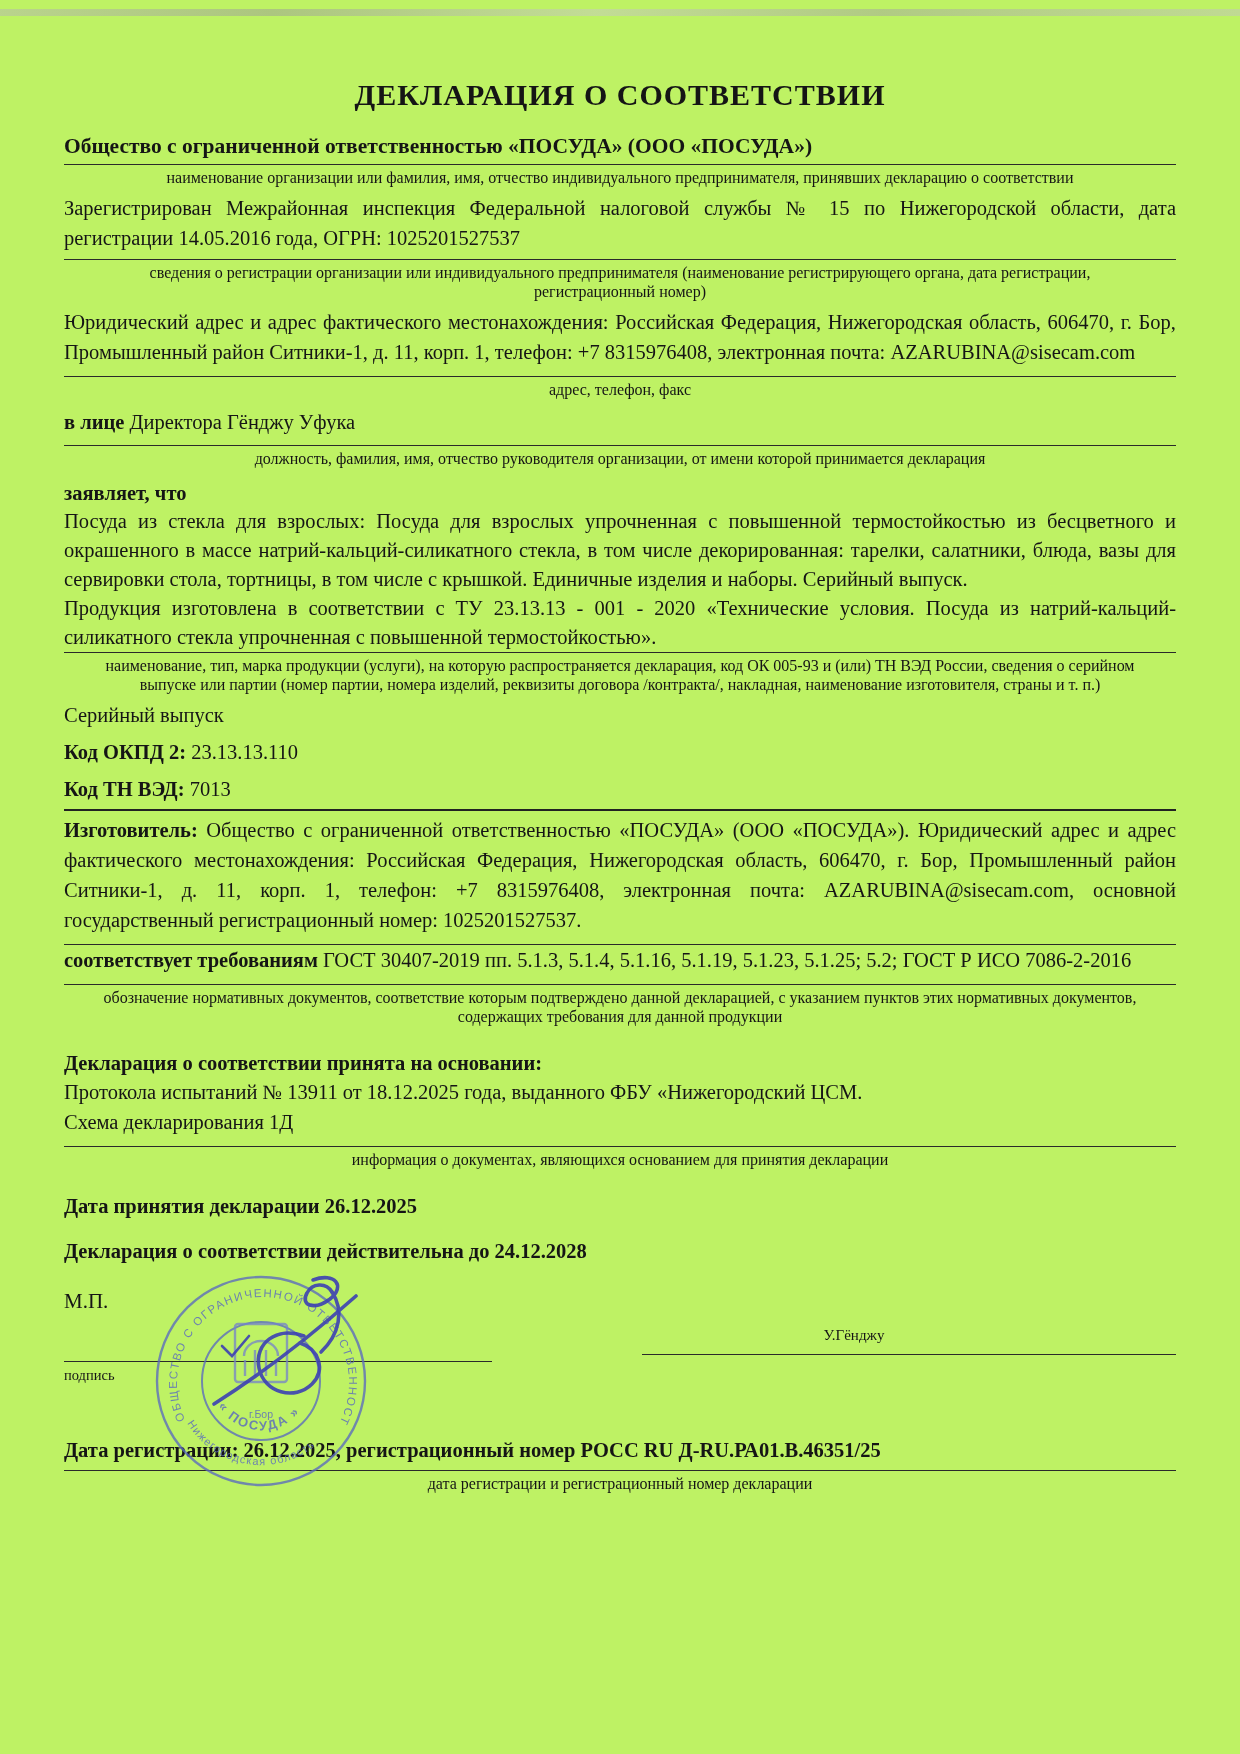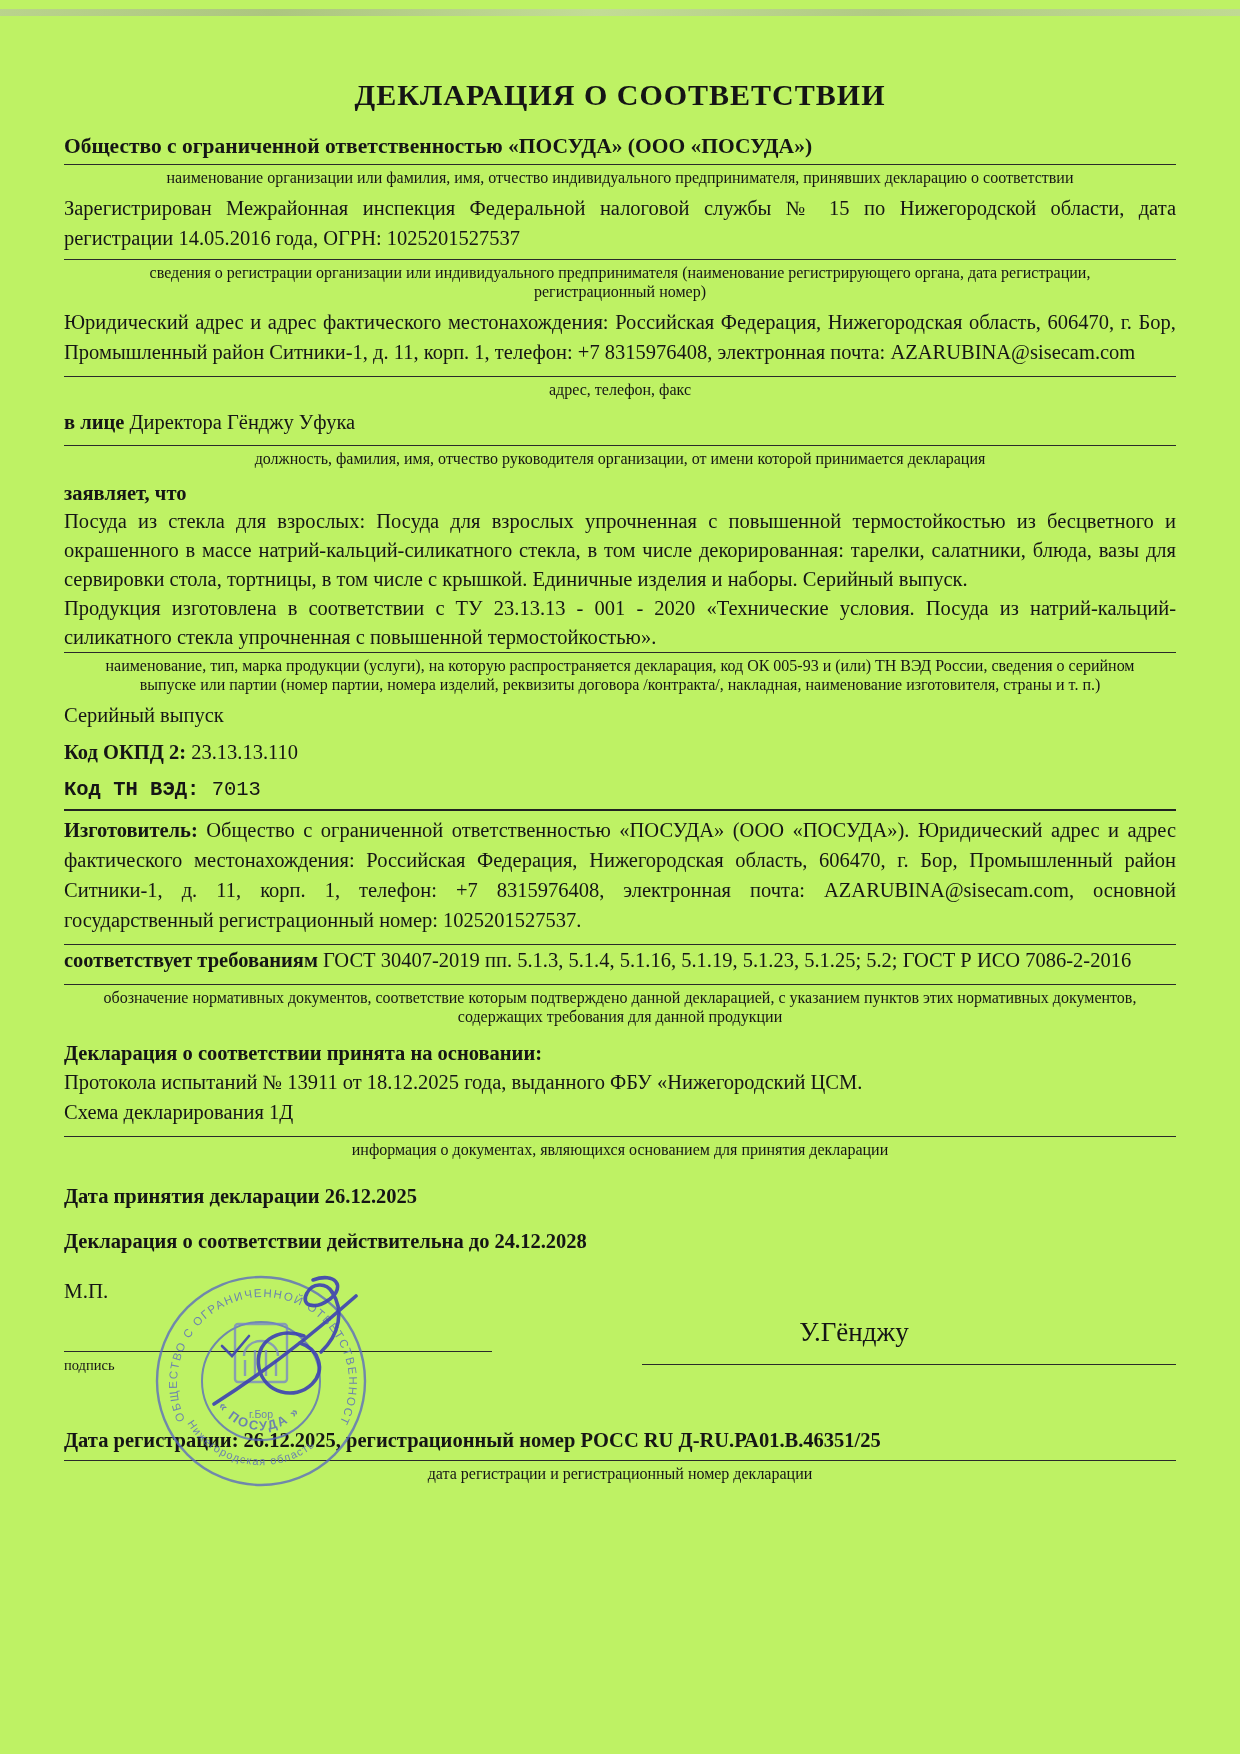--- a/index.html
+++ b/index.html
@@ -27,37 +27,37 @@
     padding-bottom:5px;border-bottom:1.6px solid #2a2a2a;
   }
   .cap{
     font-size:16px;line-height:19px;text-align:center;margin-top:3px;
   }
   .cap-2l{max-width:1050px;margin-left:auto;margin-right:auto;}
   .para{
     font-size:20.5px;line-height:30px;text-align:justify;
   }
   .ul{border-bottom:1.6px solid #2a2a2a;}
-  .ul-heavy{border-bottom:2.5px solid #222;font-family:Liberation Mono, monospace;}
+  .ul-heavy{border-bottom:2.5px solid #222;}
   .b{font-weight:bold;}
   .row{font-size:20.5px;line-height:27px;}
   .sig-block{position:relative;height:158px;margin-top:10px;}
   .mp-label{position:absolute;left:0;top:14px;font-size:21px;}
   .sig-line-left{position:absolute;left:0;top:86px;width:428px;border-bottom:1.6px solid #2a2a2a;height:0;}
   .sig-cap-left{position:absolute;left:0;top:92px;width:428px;text-align:left;font-size:14.5px;}
   .sig-right{position:absolute;left:578px;right:0;top:52px;}
-  .sig-name{font-size:27px;text-align:center;padding-right:110px;padding-bottom:16px;border-bottom:1.6px solid #2a2a2a;}
+  .sig-name{font-size:15px;text-align:center;padding-right:110px;padding-bottom:10px;border-bottom:1.6px solid #2a2a2a;}
   .sig-cap-right{margin-top:4px;text-align:center;font-size:14.5px;padding-right:110px;}
   .footer-reg{
     margin-top:6px;font-size:20.5px;font-weight:bold;
     padding-bottom:8px;border-bottom:1.6px solid #2a2a2a;
   }
   .stamp-wrap{position:absolute;left:128px;top:1266px;width:302px;height:244px;pointer-events:none;}
   .mt6{margin-top:6px}.mt8{margin-top:8px}.mt10{margin-top:10px}
-  .mt12{margin-top:12px}.mt14{margin-top:14px}
+  .mt12{margin-top:12px}.mt14{margin-top:24px}
   .mt20{margin-top:24px}
   .pb2{padding-bottom:9px}.pb6{padding-bottom:6px}
 </style>
 </head>
 <body>
 
 <div class="page">
   <div class="scan-edge"></div>
 
   <div class="doc-title">ДЕКЛАРАЦИЯ О СООТВЕТСТВИИ</div>

